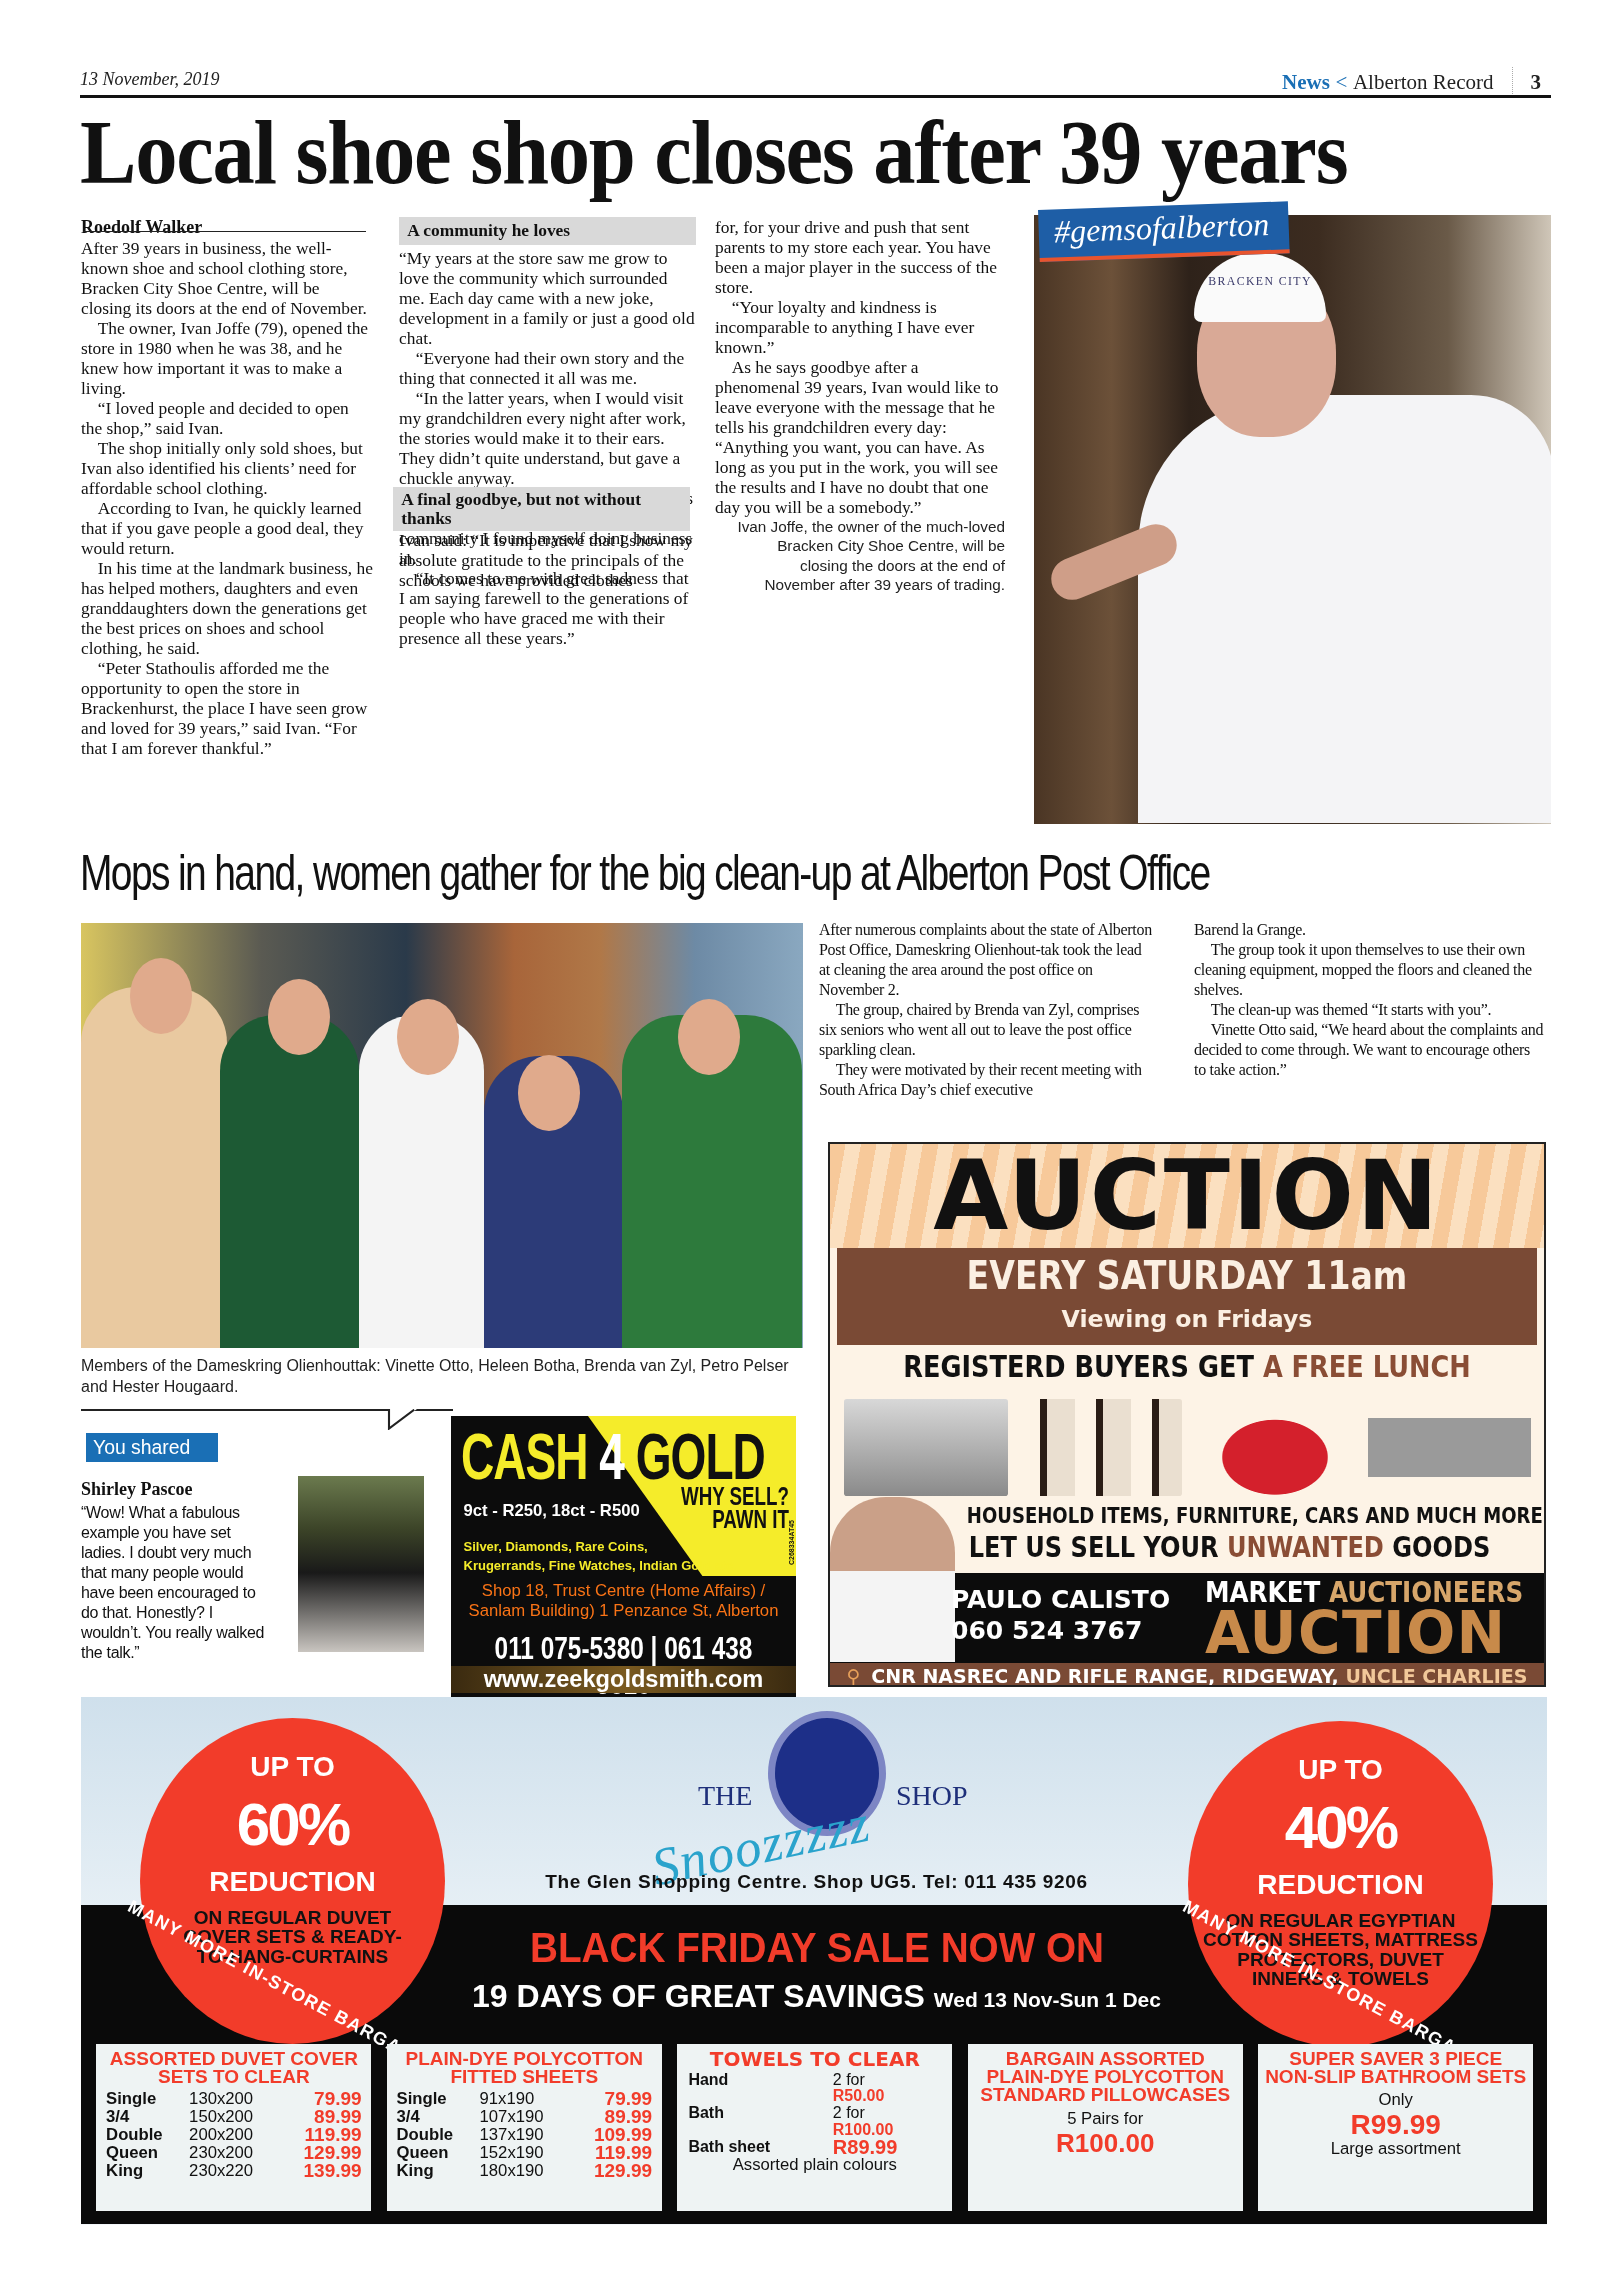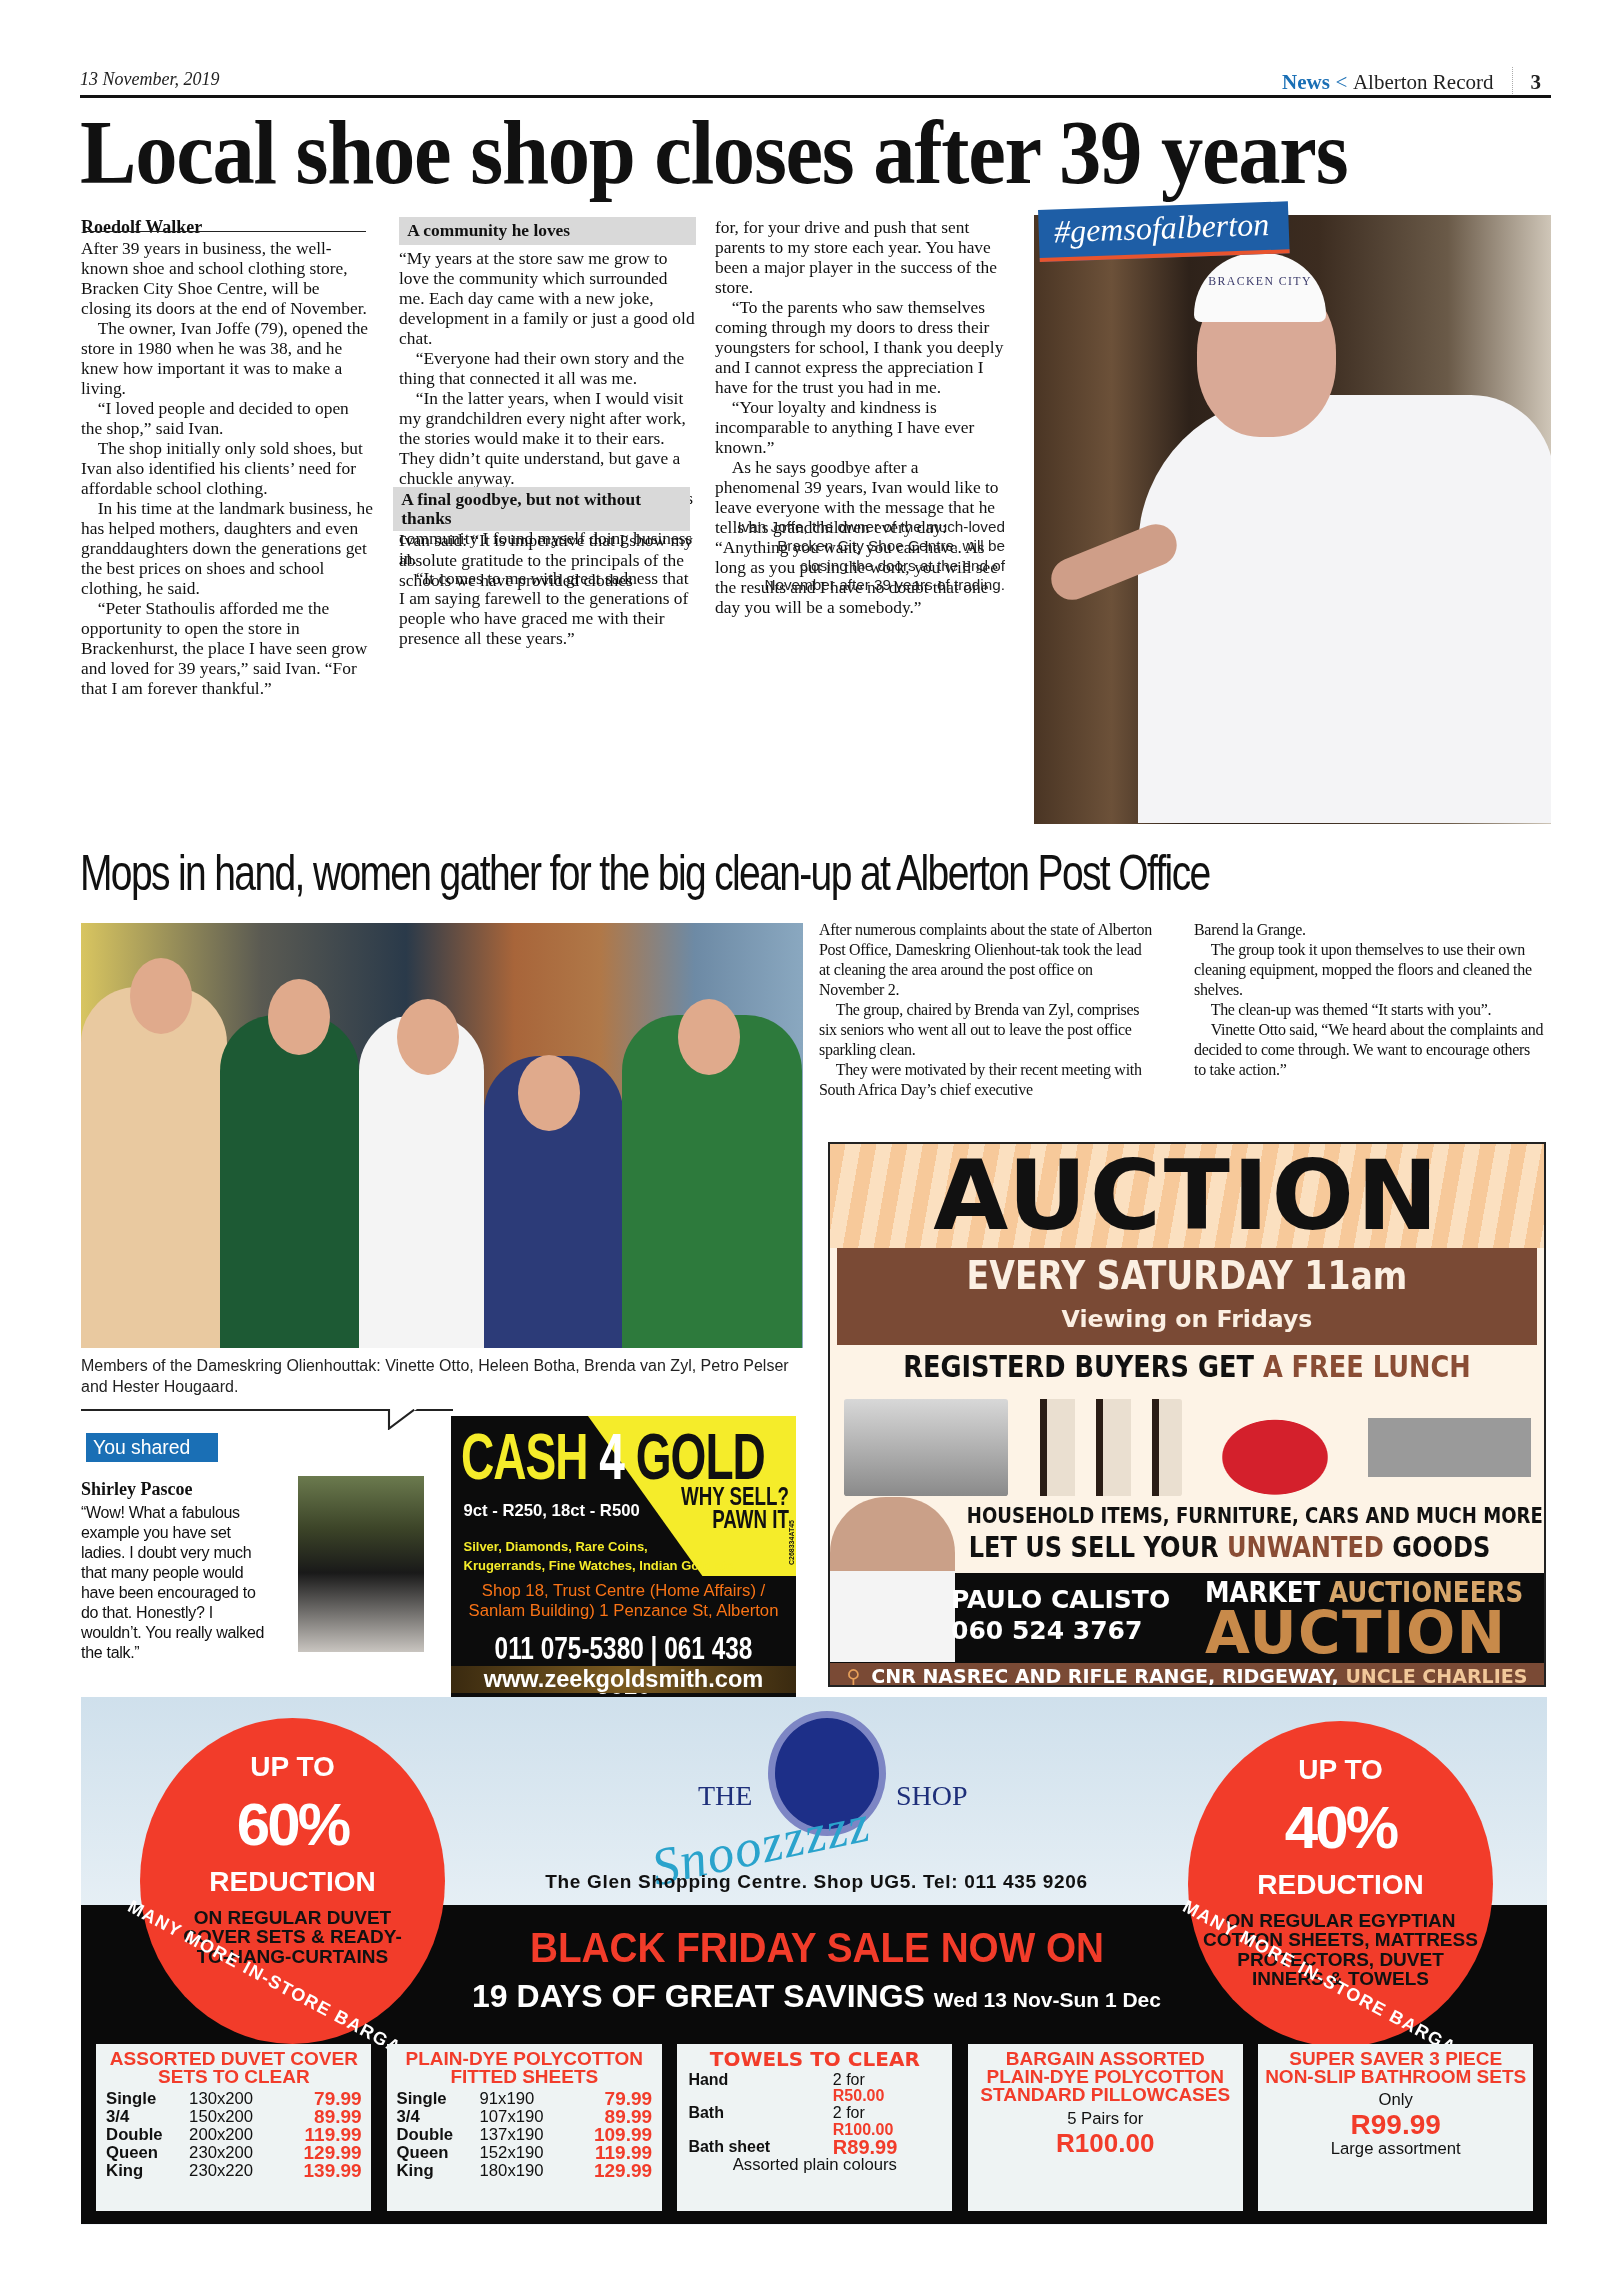--- a/index.html
+++ b/index.html
@@ -159,40 +159,40 @@
 
 <div class="abs headline1">Local shoe shop closes after 39 years</div>
 <div class="abs byline">Roedolf Walker</div>
 <div class="abs byline-rule"></div>
 
 <div class="abs col col1">
   <p>After 39 years in business, the well-known shoe and school clothing store, Bracken City Shoe Centre, will be closing its doors at the end of November.</p>
   <p>The owner, Ivan Joffe (79), opened the store in 1980 when he was 38, and he knew how important it was to make a living.</p>
   <p>“I loved people and decided to open the shop,” said Ivan.</p>
   <p>The shop initially only sold shoes, but Ivan also identified his clients’ need for affordable school clothing.</p>
+  <p>According to Ivan, he quickly learned that if you gave people a good deal, they would return.</p>
   <p>In his time at the landmark business, he has helped mothers, daughters and even granddaughters down the generations get the best prices on shoes and school clothing, he said.</p>
   <p>“Peter Stathoulis afforded me the opportunity to open the store in Brackenhurst, the place I have seen grow and loved for 39 years,” said Ivan. “For that I am forever thankful.”</p>
 </div>
 
 <div class="abs subhead sub1">A community he loves</div>
 <div class="abs col col2">
   <p>“My years at the store saw me grow to love the community which surrounded me. Each day came with a new joke, development in a family or just a good old chat.</p>
   <p>“Everyone had their own story and the thing that connected it all was me.</p>
   <p>“In the latter years, when I would visit my grandchildren every night after work, the stories would make it to their ears. They didn’t quite understand, but gave a chuckle anyway.</p>
   <p>“The one thing they did understand was how much I loved and appreciated the community I found myself doing business in.</p>
   <p>“It comes to me with great sadness that I am saying farewell to the generations of people who have graced me with their presence all these years.”</p>
 </div>
 <div class="abs subhead sub2">A final goodbye, but not without thanks</div>
 <div class="abs col col2b">
   <p>Ivan said: “It is imperative that I show my absolute gratitude to the principals of the schools we have provided clothes</p>
 </div>
 
 <div class="abs col col3">
   <p>for, for your drive and push that sent parents to my store each year. You have been a major player in the success of the store.</p>
-  <p>“To the parents who saw themselves coming through my doors to dress their youngsters for school, I thank you deeply and I cannot express the appreciation I have for the trust you had in me.</p>
   <p>“Your loyalty and kindness is incomparable to anything I have ever known.”</p>
   <p>As he says goodbye after a phenomenal 39 years, Ivan would like to leave everyone with the message that he tells his grandchildren every day: “Anything you want, you can have. As long as you put in the work, you will see the results and I have no doubt that one day you will be a somebody.”</p>
 </div>
 <div class="abs caption1">Ivan Joffe, the owner of the much-loved Bracken City Shoe Centre, will be closing the doors at the end of November after 39 years of trading.</div>
 
 <div class="abs photo-ivan">
   <div class="ivan-shirt"></div>
   <div class="ivan-arm"></div>
   <div class="ivan-head"></div>
   <div class="ivan-cap">BRACKEN CITY</div>

